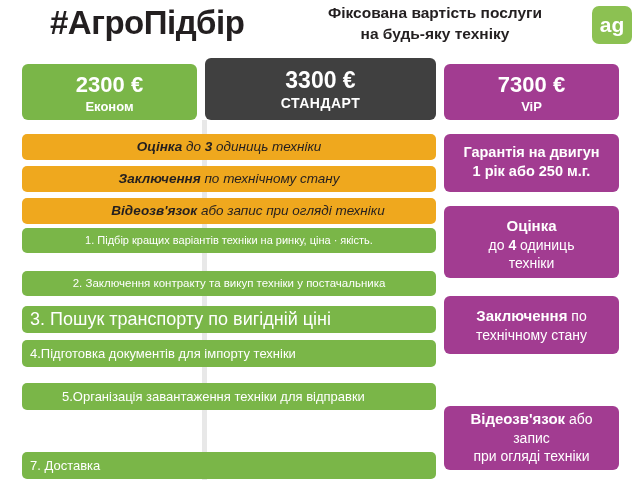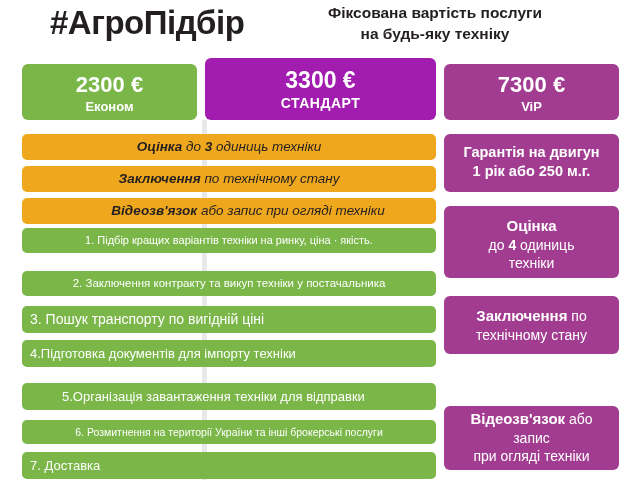--- a/index.html
+++ b/index.html
@@ -85,21 +85,21 @@
     margin-top: 3px;
   }
   #price-econom {
     left: 22px; top: 64px;
     width: 175px; height: 56px;
     background: #7ab648;
   }
   #price-standard {
     left: 205px; top: 58px;
     width: 231px; height: 62px;
-    background: #a21caf;
+    background: #404040;
   }
   #price-standard .amount { font-size: 23px; margin-top: 10px; }
   #price-standard .tier { font-size: 14px; letter-spacing: 0.5px; }
   #price-vip {
     left: 444px; top: 64px;
     width: 175px; height: 56px;
     background: #a23c91;
   }
 
   
@@ -142,21 +142,21 @@
     background: #7ab648;
     border-radius: 5px;
     color: #ffffff;
     box-sizing: border-box;
     padding: 0 8px;
     white-space: nowrap;
     overflow: hidden;
   }
   #g1 { top: 228px; height: 25px; line-height: 25px; font-size: 11px; text-align: center; }
   #g2 { top: 271px; height: 25px; line-height: 25px; font-size: 11.5px; text-align: center; }
-  #g3 { top: 306px; height: 27px; line-height: 27px; font-size: 14px; }
+  #g3 { top: 306px; height: 27px; line-height: 27px; font-size: 18px; }
   #g4 { top: 340px; height: 27px; line-height: 27px; font-size: 13px; }
   #g5 { top: 383px; height: 27px; line-height: 27px; font-size: 13px; padding-left: 40px; }
   #g6 { top: 420px; height: 24px; line-height: 24px; font-size: 10.5px; text-align: center; }
   #g7 { top: 452px; height: 27px; line-height: 27px; font-size: 13px; }
 
   
   .purple {
     position: absolute;
     left: 444px;
     width: 175px;
@@ -203,20 +203,21 @@
 <body>
 
 <div class="page">
 
   <div class="header">
     <div class="brand">#АгроПідбір</div>
     <div class="headline">
       <span class="nowrapline">Фіксована вартість послуги</span>
       <span class="nowrapline">на будь-яку техніку</span>
     </div>
+    <div class="logo-badge">ag</div>
   </div>
 
   <div class="price" id="price-econom">
     <div class="amount">2300 €</div>
     <div class="tier">Економ</div>
   </div>
   <div class="price" id="price-standard">
     <div class="amount">3300 €</div>
     <div class="tier">СТАНДАРТ</div>
   </div>
@@ -235,21 +236,20 @@
   </div>
   <div class="band" id="band-3">
     <b>Відеозв'язок</b><span> або запис при огляді техніки</span>
   </div>
 
   <div class="greenrow" id="g1">1. Підбір кращих варіантів техніки на ринку, ціна · якість.</div>
   <div class="greenrow" id="g2">2. Заключення контракту та викуп техніки у постачальника</div>
   <div class="greenrow" id="g3">3. Пошук транспорту по вигідній ціні</div>
   <div class="greenrow" id="g4">4.Підготовка документів для імпорту техніки</div>
   <div class="greenrow" id="g5">5.Організація завантаження техніки для відправки</div>
-  <div class="greenrow" id="g6">6. Розмитнення на території України та інші брокерські послуги</div>
   <div class="greenrow" id="g7">7. Доставка</div>
 
   <div class="purple" id="p-guarantee">
     <span class="nowrapline">Гарантія на двигун</span>
     <span class="nowrapline">1 рік або 250 м.г.</span>
   </div>
 
   <div class="purple" id="p-assessment">
     <span class="nowrapline ttl">Оцінка</span>
     <span class="nowrapline"><span>до </span><b>4</b><span> одиниць</span></span>

